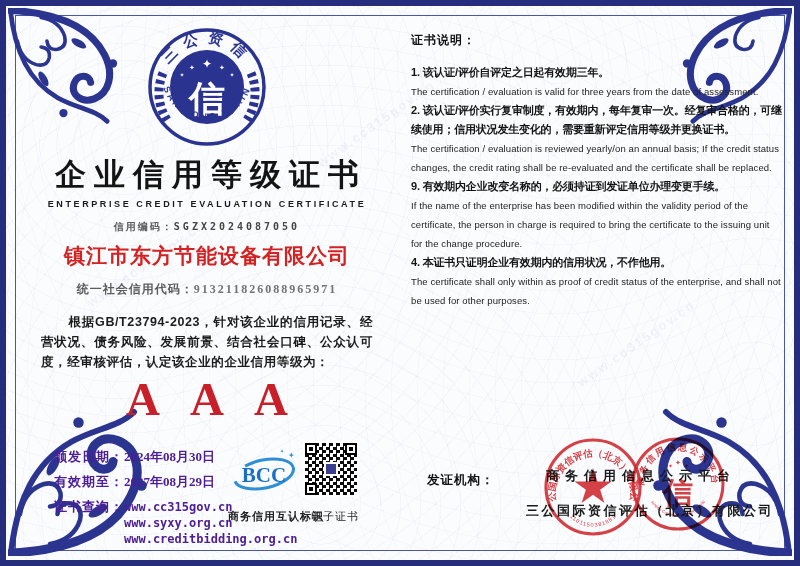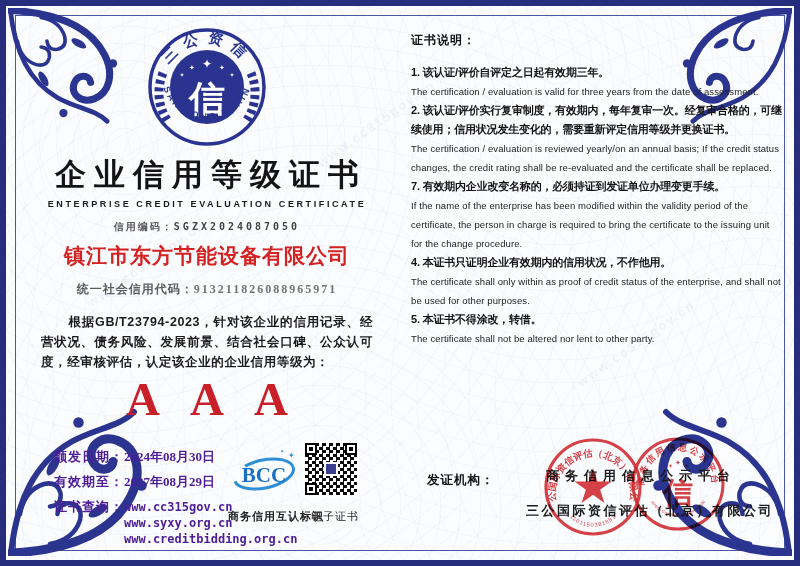--- a/index.html
+++ b/index.html
@@ -219,30 +219,26 @@
     <div class="notes-heading">证书说明：</div>
     <div>
       <div class="note-cn">1. 该认证/评价自评定之日起有效期三年。</div>
       <div class="note-en">The certification / evaluation is valid for three years from the date of assessment.</div>
     </div>
     <div>
       <div class="note-cn">2. 该认证/评价实行复审制度，有效期内，每年复审一次。经复审合格的，可继续使用；信用状况发生变化的，需要重新评定信用等级并更换证书。</div>
       <div class="note-en">The certification / evaluation is reviewed yearly/on an annual basis; If the credit status changes, the credit rating shall be re-evaluated and the certificate shall be replaced.</div>
     </div>
     <div>
-      <div class="note-cn">7. 有效期内企业改变名称的，必须持证到发证单位办理变更手续。</div>
+      <div class="note-cn">9. 有效期内企业改变名称的，必须持证到发证单位办理变更手续。</div>
       <div class="note-en">If the name of the enterprise has been modified within the validity period of the certificate, the person in charge is required to bring the certificate to the issuing unit for the change procedure.</div>
     </div>
     <div>
       <div class="note-cn">4. 本证书只证明企业有效期内的信用状况，不作他用。</div>
       <div class="note-en">The certificate shall only within as proof of credit status of the enterprise, and shall not be used for other purposes.</div>
-    </div>
-    <div>
-      <div class="note-cn">5. 本证书不得涂改，转借。</div>
-      <div class="note-en">The certificate shall not be altered nor lent to other party.</div>
     </div>
   </div>
 
   <div class="issuer-label">发证机构：</div>
   <div class="issuer-line1">商务信用信息公示平台</div>
   <div class="issuer-line2">三公国际资信评估（北京）有限公司</div>
 
   <svg class="seals" width="800" height="566" viewBox="0 0 800 566">
     <defs>
       <path id="sealL-top" d="M 550,497 A 38,38 0 1 1 624,497"></path>

